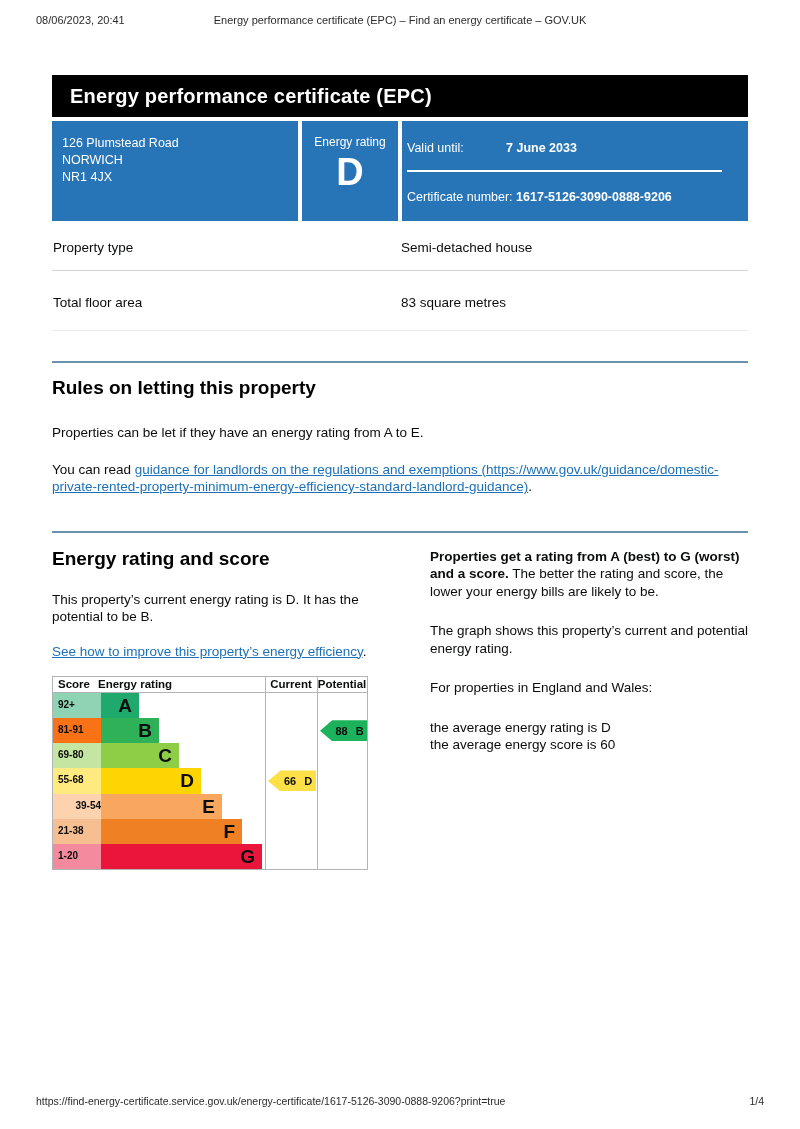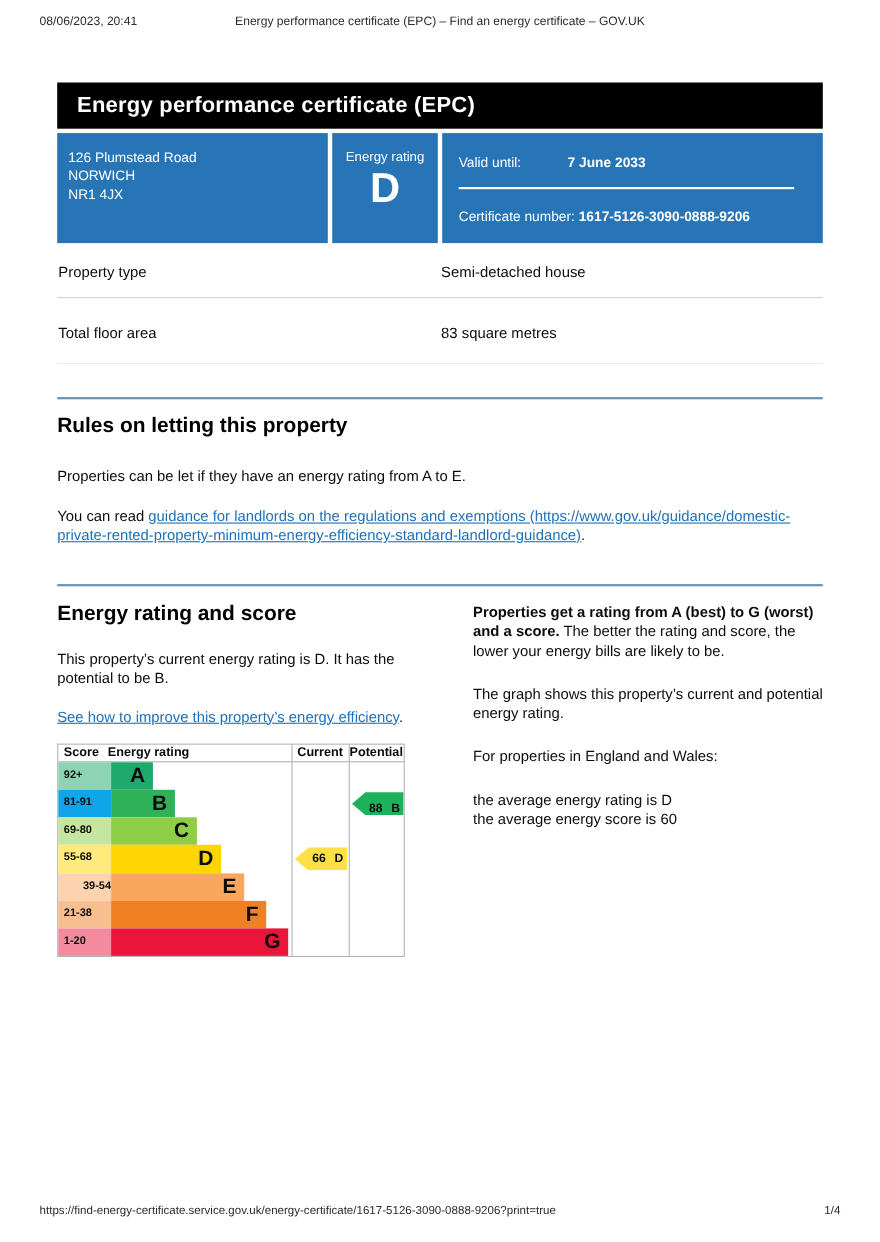--- a/index.html
+++ b/index.html
@@ -15,21 +15,21 @@
   .content { position:absolute; top:75px; left:52px; width:696px; }
 
   .banner { background:#000; color:#fff; height:42px; display:flex; align-items:center; padding-left:18px; font-size:20px; font-weight:bold; letter-spacing:.2px; }
 
   .summary-row { display:flex; gap:4px; margin-top:4px; height:100px; }
   .bluebox { background:#2774b7; color:#fff; }
   .box-address { width:246px; padding:14px 10px 0 10px; font-size:12.5px; line-height:17px; }
   .box-rating { width:96px; text-align:center; padding-top:14px; }
   .box-rating .er-label { font-size:12px; }
   .box-rating .er-letter { font-size:38px; font-weight:bold; line-height:46px; }
-  .box-valid { flex:1; padding:0 26px 0 15px; font-size:12.5px; }
+  .box-valid { flex:1; padding:0 26px 0 5px; font-size:12.5px; }
   .valid-line { display:flex; padding-top:20px; }
   .valid-line .vlabel { width:99px; }
   .valid-line .vvalue { font-weight:bold; }
   .white-rule { border-bottom:2px solid #fff; margin-top:15px; }
   .cert-line { padding-top:18px; }
   .cert-line .cnum { font-weight:bold; }
 
   .detail-row { display:flex; font-size:13.5px; }
   .detail-row .dlabel { flex:0 0 348px; }
   .row1 { padding:19px 0 0 1px; height:50px; border-bottom:1px solid #d4d4d4; }
@@ -66,21 +66,21 @@
   .epc-rows { position:absolute; top:16px; bottom:0; left:0; right:0; display:flex; flex-direction:column; }
   .epc-row { flex:1; display:flex; }
   .epc-score { width:48px; font-size:10px; font-weight:bold; padding:6px 0 0 5px; color:#0b0c0c; }
   .epc-bar { height:100%; text-align:right; padding-right:7px; font-size:19px; font-weight:bold; line-height:25px; color:#0b0c0c; }
   .epc-vline { position:absolute; top:0; bottom:0; width:0; border-left:1px solid #b1b4b6; }
   .vl-1 { left:212px; } .vl-2 { left:264px; }
   .epc-arrow { position:absolute; height:21px; width:48px; clip-path:polygon(0 50%,26% 0,100% 0,100% 100%,26% 100%);
                display:flex; align-items:center; justify-content:center; padding-left:12px; gap:8px;
                font-size:11px; font-weight:bold; color:#0b0c0c; }
   .arr-current { left:215px; }
-  .arr-potential { left:267px; width:47px;align-items:flex-end; }
+  .arr-potential { left:267px; width:47px; }
 </style>
 </head>
 <body>
 
 <div class="page">
 
   <div class="meta">
     <span class="meta-date">08/06/2023, 20:41</span>
     <span>Energy performance certificate (EPC) – Find an energy certificate – GOV.UK</span>
   </div>
@@ -146,21 +146,21 @@
             <span class="h-rating">Energy rating</span>
             <span class="h-current">Current</span>
             <span class="h-potential">Potential</span>
           </div>
           <div class="epc-rows">
               <div class="epc-row">
                 <div class="epc-score" style="background: rgb(142, 212, 180);">92+</div>
                 <div class="epc-bar" style="background: rgb(31, 169, 109); width: 38px;">A</div>
               </div>
               <div class="epc-row">
-                <div class="epc-score" style="background: #0ea5e9;">81-91</div>
+                <div class="epc-score" style="background: #f97316;">81-91</div>
                 <div class="epc-bar" style="background: rgb(46, 177, 87); width: 58px;">B</div>
               </div>
               <div class="epc-row">
                 <div class="epc-score" style="background: rgb(197, 230, 162);">69-80</div>
                 <div class="epc-bar" style="background: rgb(141, 206, 70); width: 78px;">C</div>
               </div>
               <div class="epc-row">
                 <div class="epc-score" style="background: rgb(255, 234, 128);">55-68</div>
                 <div class="epc-bar" style="background: rgb(255, 213, 0); width: 100px;">D</div>
               </div>

